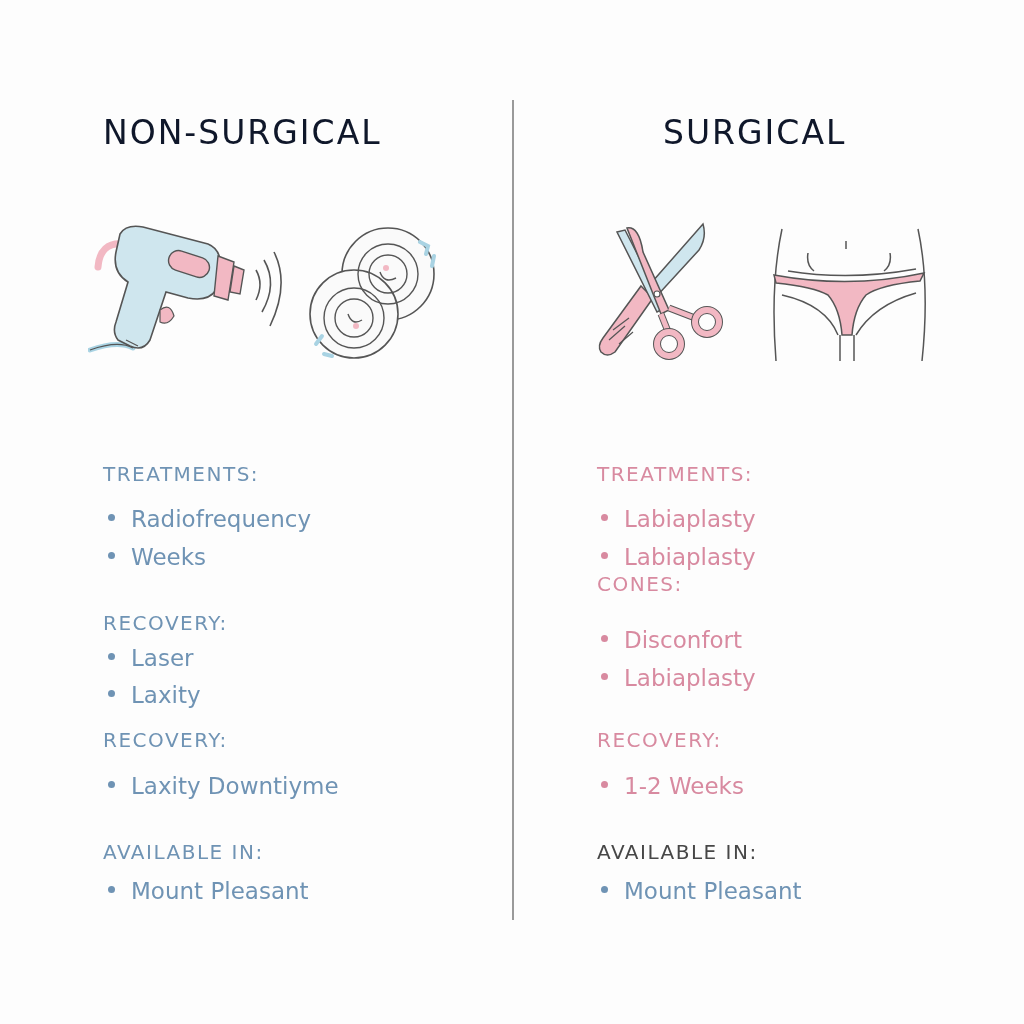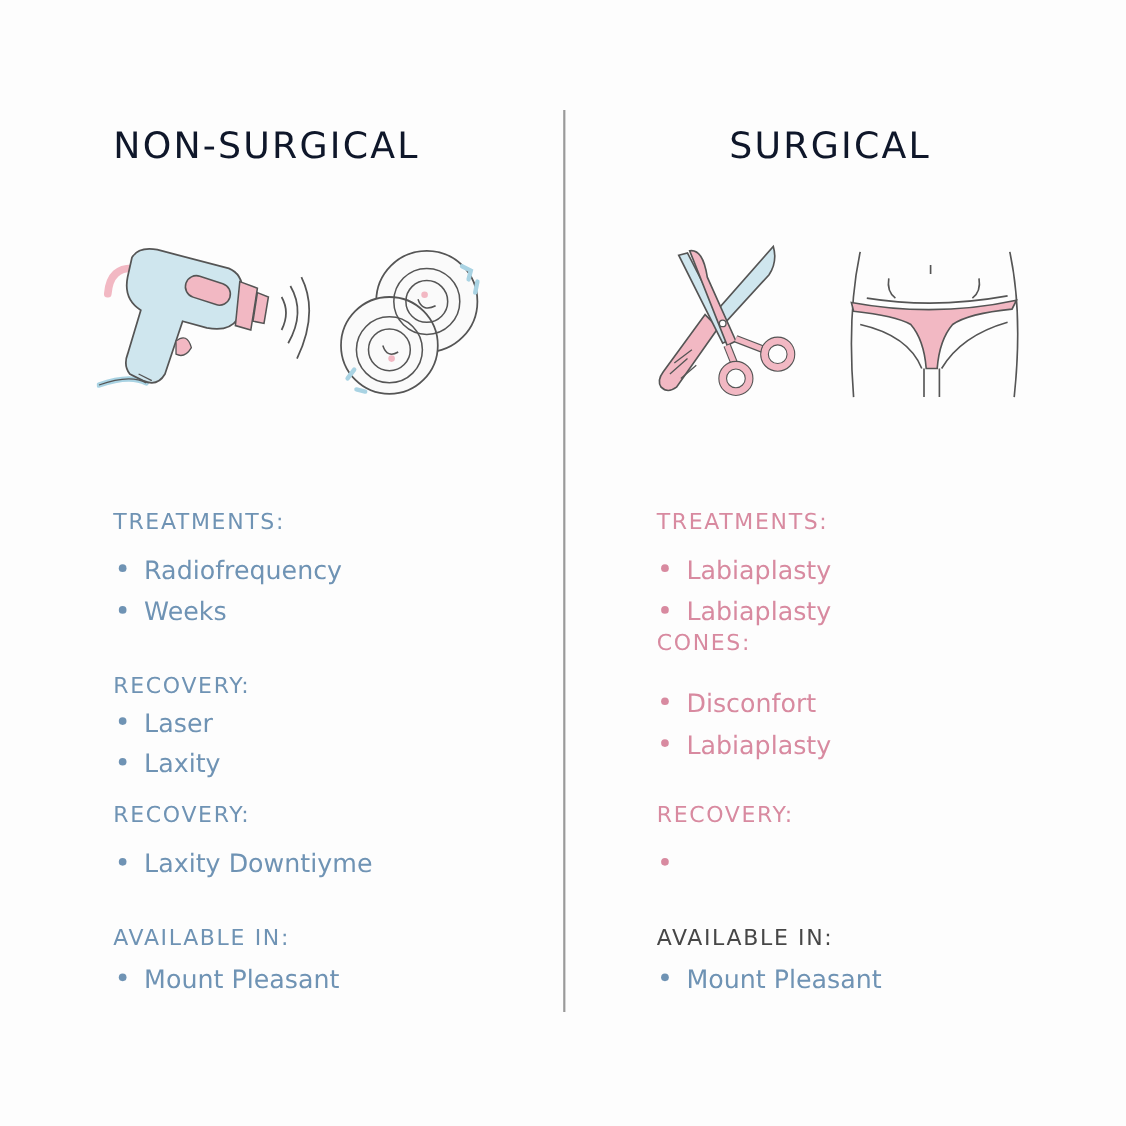--- a/index.html
+++ b/index.html
@@ -114,17 +114,17 @@
 <div>
   <div class="section-head pink" style="left:597px;top:462px">TREATMENTS:</div>
   <div class="item pink" style="left:601px;top:506px"><span class="bullet"></span><span>Labiaplasty</span></div>
   <div class="item pink" style="left:601px;top:544px"><span class="bullet"></span><span>Labiaplasty</span></div>
 
   <div class="section-head pink" style="left:597px;top:572px">CONES:</div>
   <div class="item pink" style="left:601px;top:627px"><span class="bullet"></span><span>Disconfort</span></div>
   <div class="item pink" style="left:601px;top:665px"><span class="bullet"></span><span>Labiaplasty</span></div>
 
   <div class="section-head pink" style="left:597px;top:728px">RECOVERY:</div>
-  <div class="item pink" style="left:601px;top:773px"><span class="bullet"></span></div>
+  <div class="item pink" style="left:601px;top:773px"><span class="bullet"></span><span>1-2 Weeks</span></div>
 
   <div class="section-head dark" style="left:597px;top:840px">AVAILABLE IN:</div>
   <div class="item blue" style="left:601px;top:878px"><span class="bullet"></span><span>Mount Pleasant</span></div>
 </div>
 
 </body></html>

